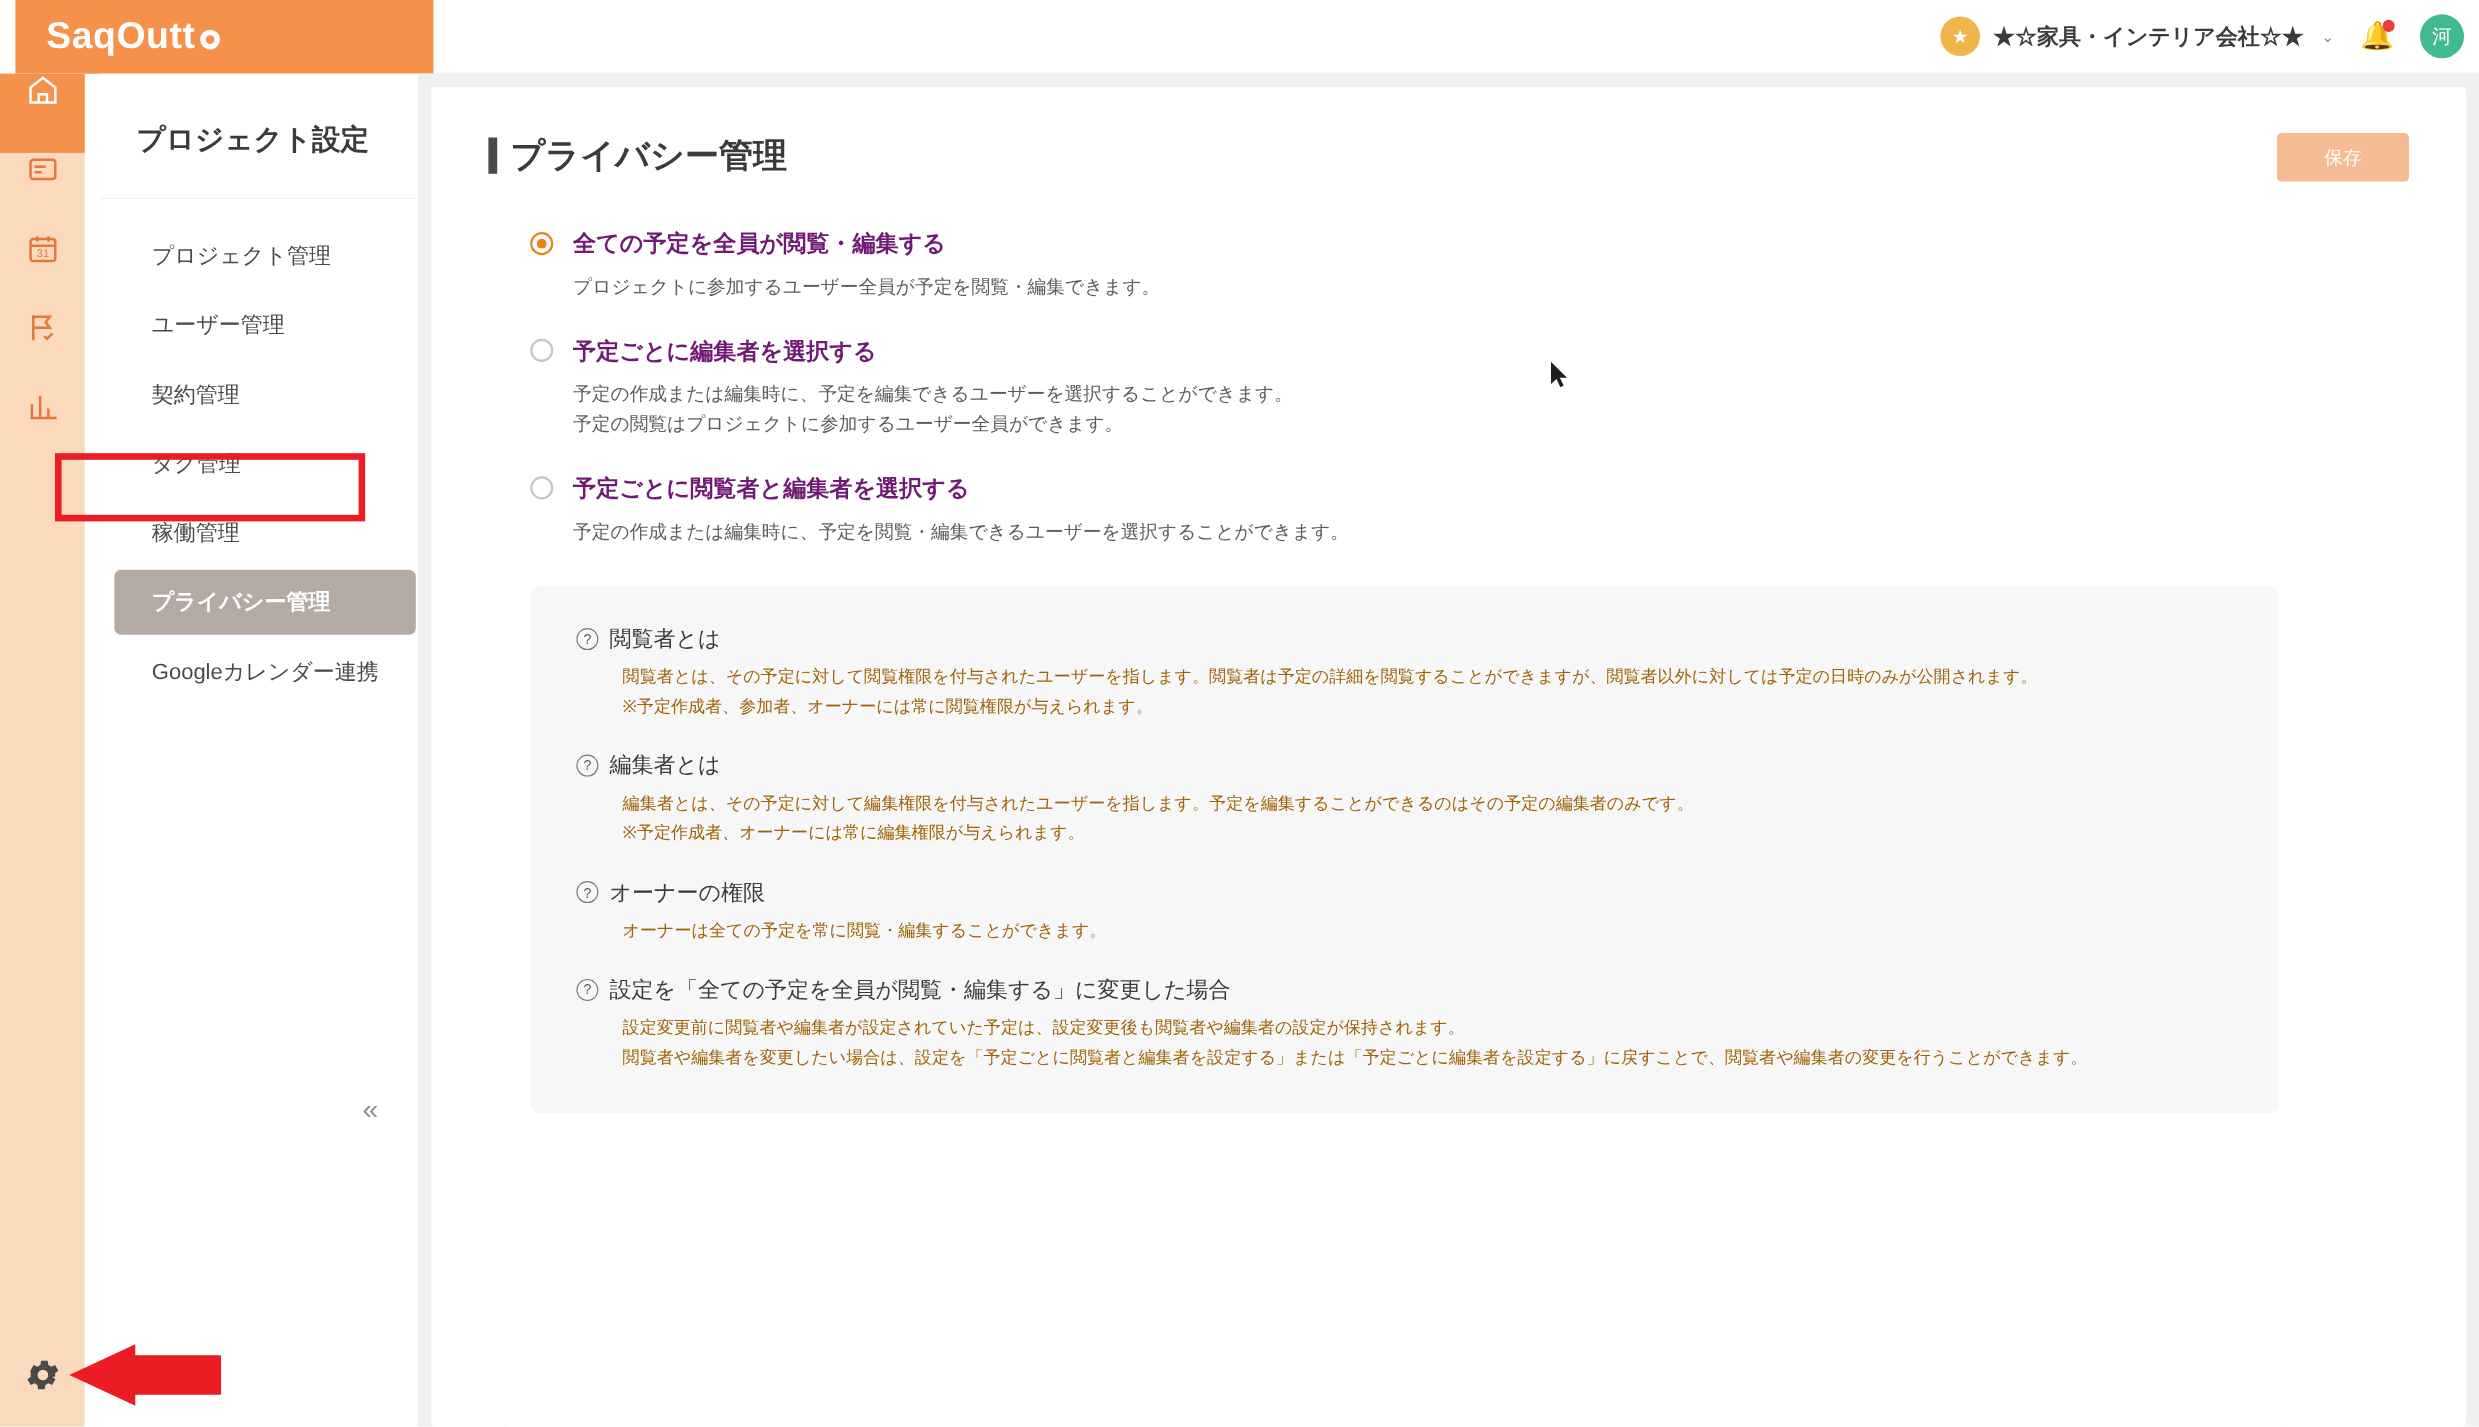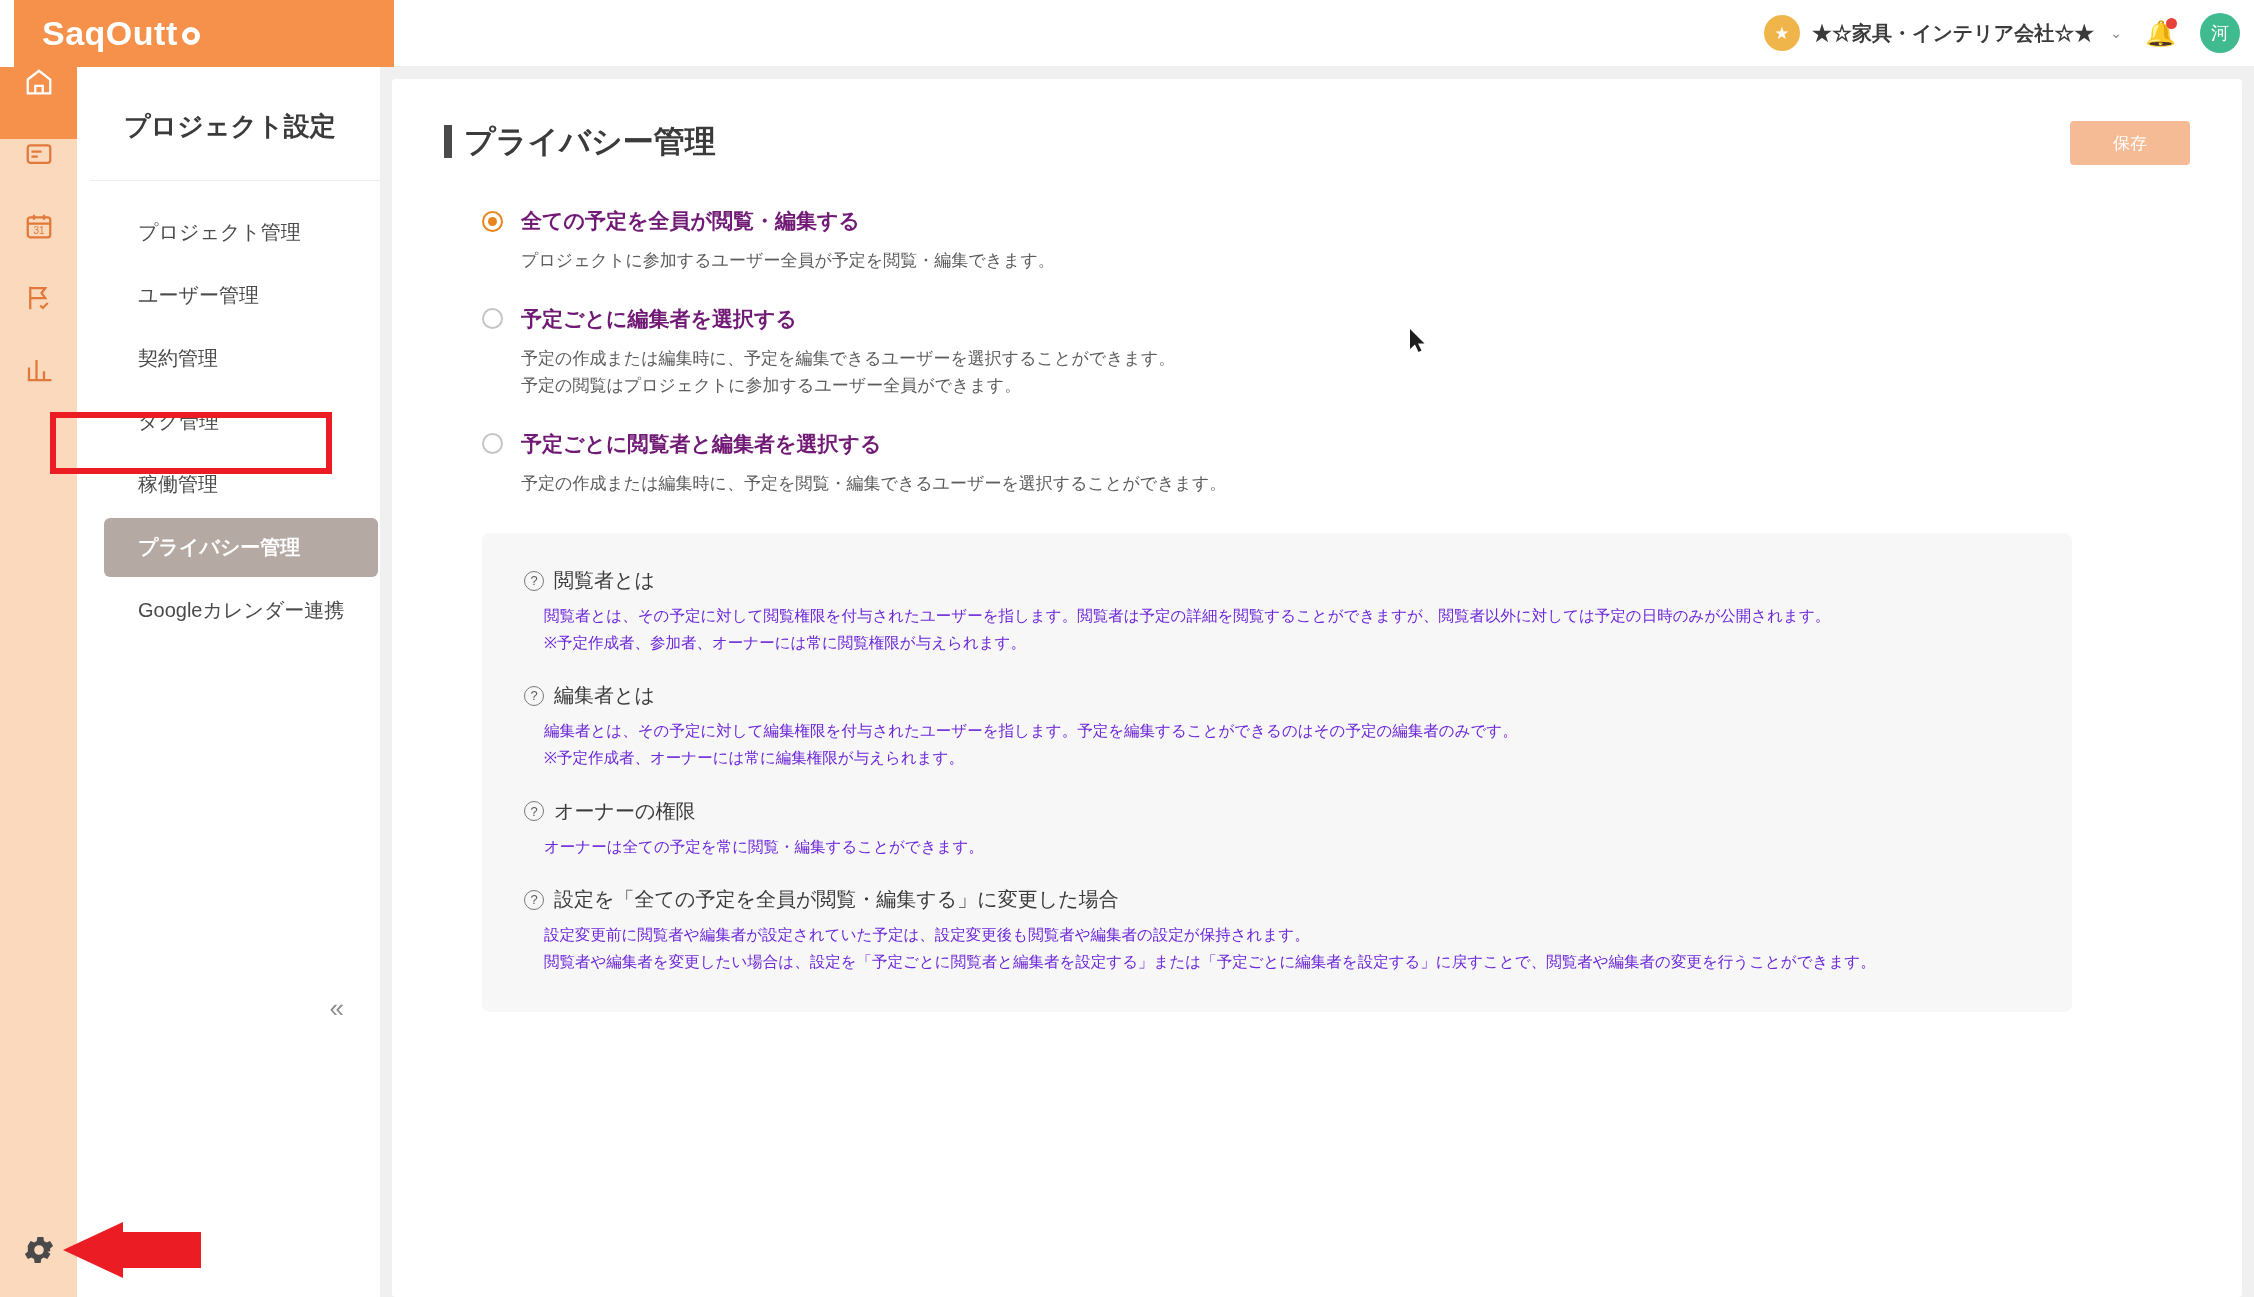--- a/index.html
+++ b/index.html
@@ -320,24 +320,24 @@
     border: 1.5px solid #7a7a7a;
     color: #5c5c5c;
     font-size: 13px;
     display: flex;
     align-items: center;
     justify-content: center;
     flex: 0 0 auto;
   }
   .info-body {
     font-size: 15.5px;
-    color: #6d28d9;
+    color: #a16207;
     line-height: 1.72;
     margin-top: 9px;
-    margin-left: 20px;
+    margin-left: 42px;
   }
 
   
   .cursor {
     position: absolute;
     left: 1018px;
     top: 250px;
     width: 20px;
     height: 28px;
     pointer-events: none;

